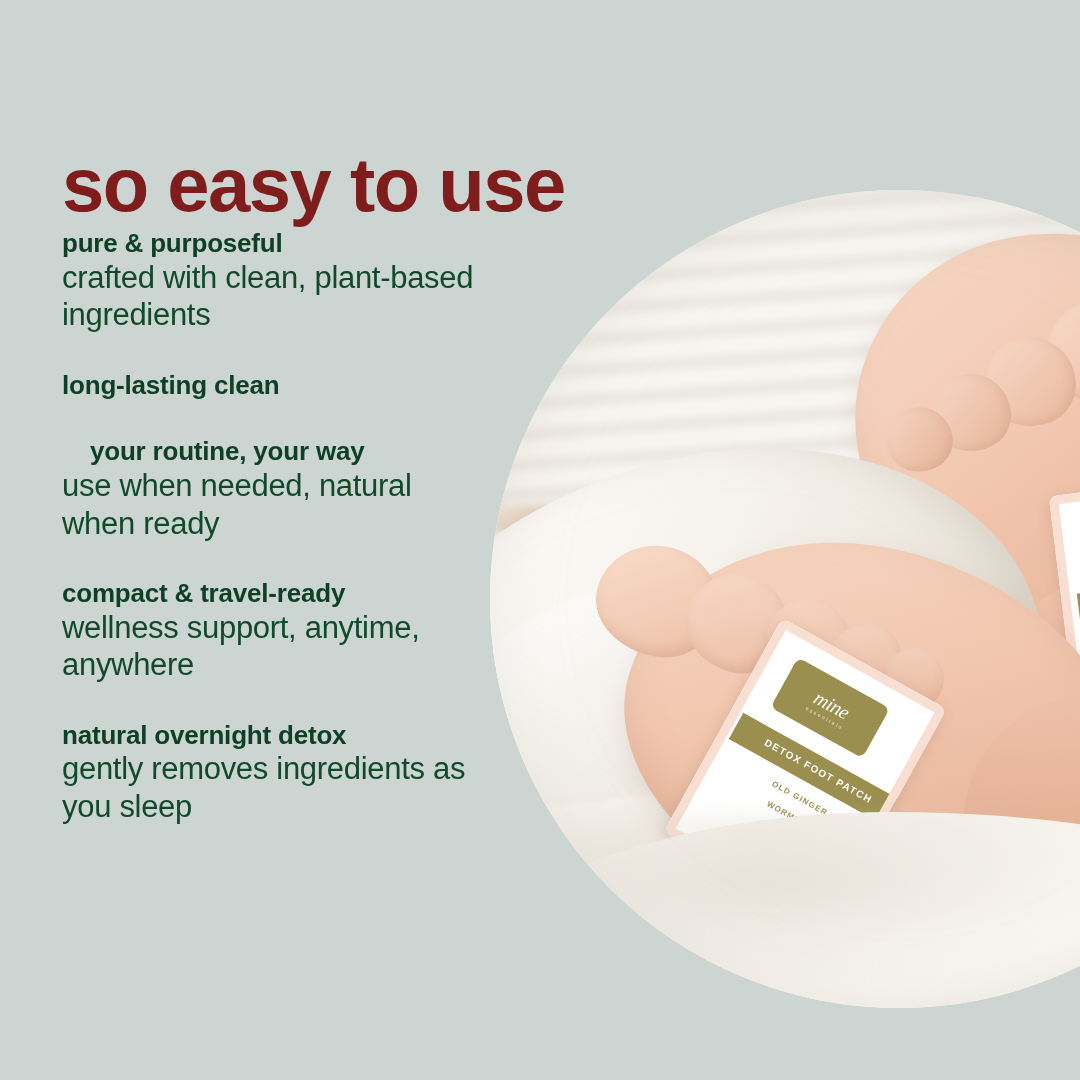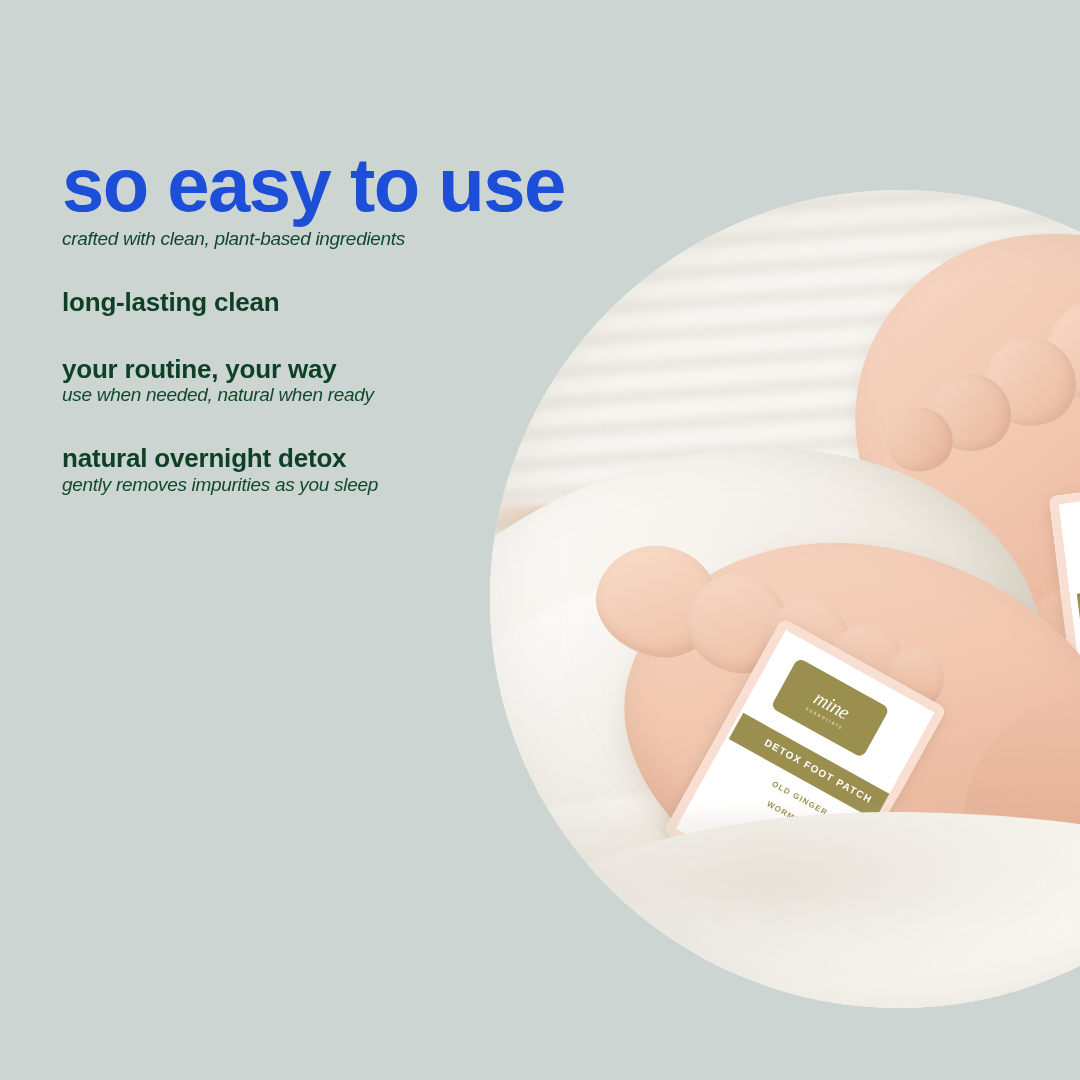--- a/index.html
+++ b/index.html
@@ -319,26 +319,25 @@
   .benefit { margin-bottom: 36px; }
   .benefit:last-child { margin-bottom: 0; }
   .benefit-title {
     font-size: 26px;
     font-weight: 700;
     color: #0d4026;
     line-height: 1.18;
     letter-spacing: -0.2px;
   }
   .benefit-desc {
-    font-size: 19px;
+    font-size: 31px;
     font-weight: 400;
     color: #11492c;
     line-height: 1.21;
     letter-spacing: -0.3px;
-    font-style: italic;
   }
 </style>
 </head>
 <body>
 
 <div id="canvas" style="background: rgb(204, 213, 209);">
 
   <div class="photo-circle">
     <div class="photo-inner">
 
@@ -389,38 +388,43 @@
         <div class="patch-rim" style="border-color: rgb(249, 222, 210);"></div>
       </div>
 
       <div class="duvet-bottom"></div>
       <div class="duvet-bottom-shade"></div>
 
     </div>
     <div class="photo-vignette"></div>
   </div>
 
-  <h1 class="headline" style="color: #1d4ed8;">so easy to use</h1>
+  <h1 class="headline" style="color: #7f1d1d;">so easy to use</h1>
 
   <div class="benefits">
 
     <div class="benefit">
+      <div class="benefit-title" style="color: rgb(13, 64, 38);">pure &amp; purposeful</div>
       <div class="benefit-desc" style="color: rgb(17, 73, 44);">crafted with clean, plant-based ingredients</div>
     </div>
 
     <div class="benefit">
       <div class="benefit-title" style="color: rgb(13, 64, 38);">long-lasting clean</div>
     </div>
 
     <div class="benefit">
-      <div class="benefit-title" style="color: rgb(13, 64, 38);">your routine, your way</div>
+      <div class="benefit-title" style="color: rgb(13, 64, 38); margin-left: 28px;">your routine, your way</div>
       <div class="benefit-desc" style="color: rgb(17, 73, 44);">use when needed, natural when ready</div>
     </div>
 
+    <div class="benefit">
+      <div class="benefit-title" style="color: rgb(13, 64, 38);">compact &amp; travel-ready</div>
+      <div class="benefit-desc" style="color: rgb(17, 73, 44);">wellness support, anytime, anywhere</div>
+    </div>
 
     <div class="benefit">
       <div class="benefit-title" style="color: rgb(13, 64, 38);">natural overnight detox</div>
-      <div class="benefit-desc" style="color: rgb(17, 73, 44);">gently removes impurities as you sleep</div>
+      <div class="benefit-desc" style="color: rgb(17, 73, 44);">gently removes ingredients as you sleep</div>
     </div>
 
   </div>
 
 </div>
 
 </body></html>

